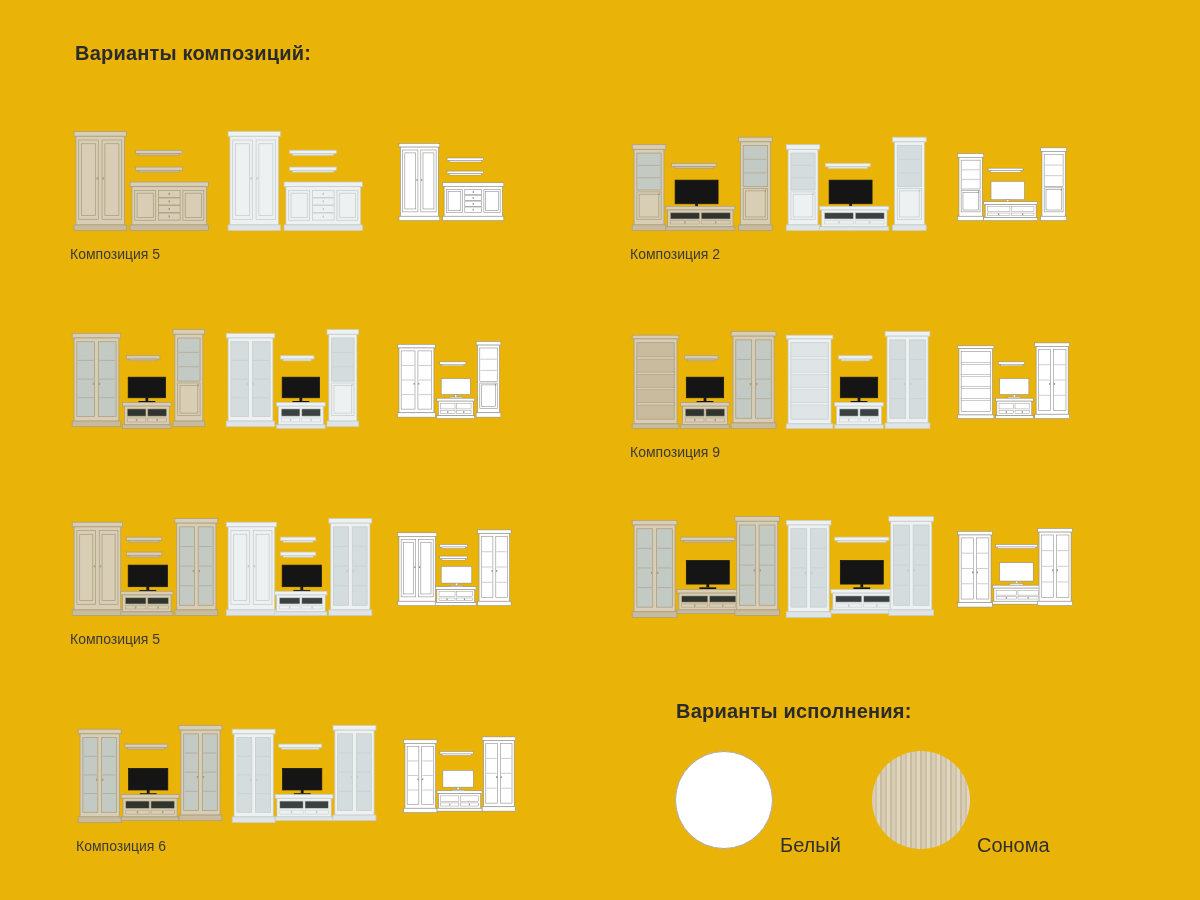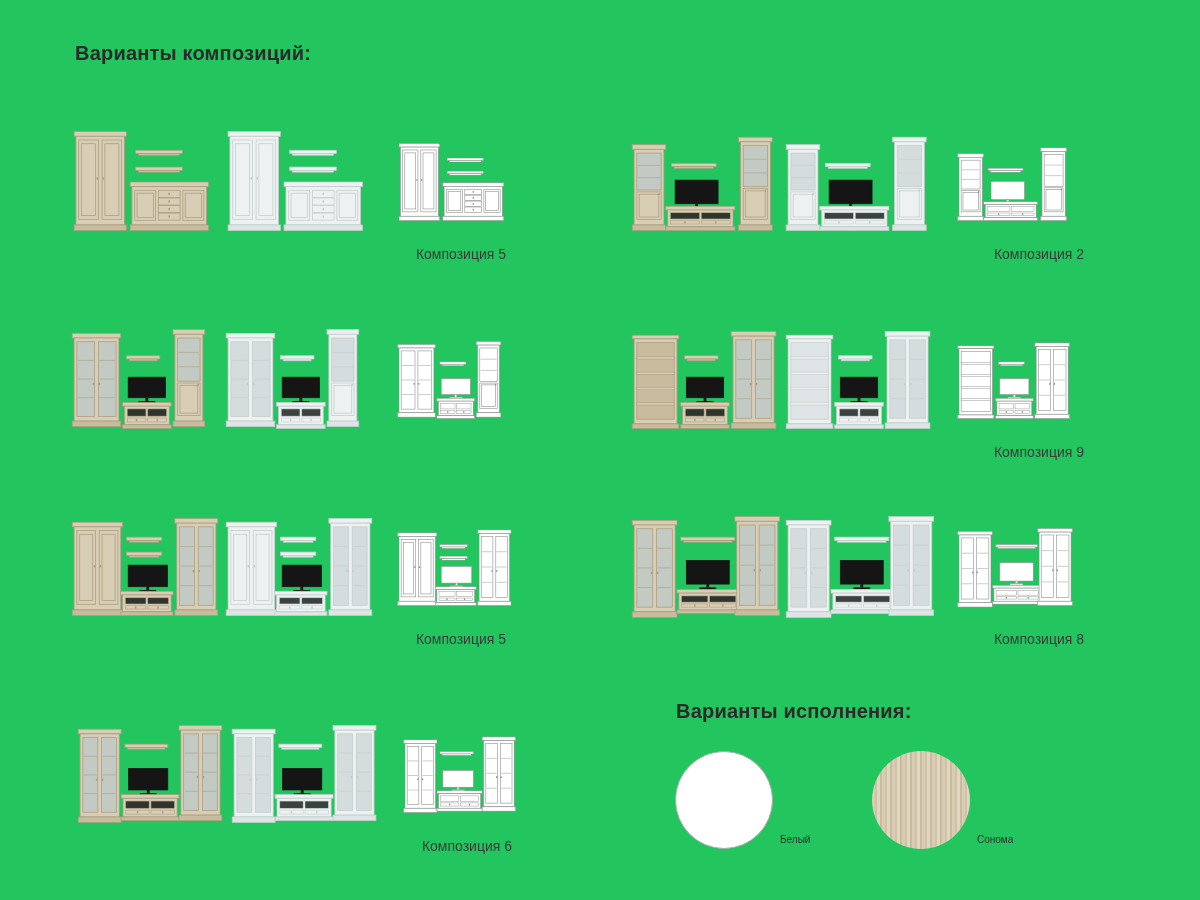--- a/index.html
+++ b/index.html
@@ -1,21 +1,21 @@
 <!DOCTYPE html>
 <html><head>
 <meta charset="utf-8">
 <style>
   * { margin: 0; padding: 0; box-sizing: border-box; }
   html, body { background: #ffffff; }
   .page {
     position: relative;
     width: 1200px;
     height: 900px;
-    background: #22c55e;
+    background: #eab308;
     overflow: hidden;
     font-family: "Liberation Sans", sans-serif;
     color: #2e2e2e;
   }
   .section-title {
     position: absolute;
     font-size: 20px;
     font-weight: bold;
     letter-spacing: 0.2px;
     color: #2b2b2b;
@@ -24,33 +24,32 @@
   #finishes-title { left: 676px; top: 700px; }
 
   .comp-group { position: absolute; width: 460px; height: 150px; }
   .thumbs { display: flex; align-items: flex-end; height: 118px; gap: 4px; }
   .thumb-slot { width: 150px; height: 114px; display: flex; align-items: flex-end; justify-content: center; }
   .thumb-slot svg { display: block; }
   .caption {
     margin-top: 8px;
     font-size: 14px;
     color: #3a3a3a;
-    text-align: right;
   }
   .comp-group.col0 .caption { padding-right: 24px; }
   .comp-group.col1 .caption { padding-right: 6px; margin-top: 8px; }
 
   .finish { position: absolute; }
   .swatch {
     width: 98px; height: 98px;
     border-radius: 50%;
   }
   .finish-label {
     position: absolute;
-    font-size: 10px;
+    font-size: 20px;
     color: #2f2f2f;
     white-space: nowrap;
   }
 </style>
 </head>
 <body>
 
 <div class="page">
 
   <div id="compositions-title" class="section-title">Варианты композиций:</div>
@@ -816,21 +815,20 @@
                 <line x1="139.0" y1="36.5" x2="154.0" y2="36.5" stroke="#8c8c8c" stroke-width="0.6"></line>
                 <line x1="139.0" y1="58.0" x2="154.0" y2="58.0" stroke="#8c8c8c" stroke-width="0.6"></line>
                 <line x1="139.0" y1="79.5" x2="154.0" y2="79.5" stroke="#8c8c8c" stroke-width="0.6"></line>
                 <rect x="112.0" y="106.0" width="48.0" height="6.0" fill="#ffffff" stroke="#8c8c8c" stroke-width="0.8"></rect>
                 <rect x="132.0" y="62.3" width="1.6" height="2.4" fill="#8c8c8c" stroke="none"></rect>
                 <rect x="138.4" y="62.3" width="1.6" height="2.4" fill="#8c8c8c" stroke="none"></rect>
               </g>
             </svg>
           </div>
     </div>
-    <div class="caption">Композиция 8</div>
   </div>
 
   <div class="comp-group col0" style="left: 76px; top: 712px;">
     <div class="thumbs">
       <div class="thumb-slot">
             <svg viewBox="0 0 160 120" width="150" height="112" xmlns="http://www.w3.org/2000/svg">
               <g>
                 <rect x="2.0" y="12.0" width="46.0" height="5.0" fill="#d8ceb5" stroke="#ab9d7f" stroke-width="0.8"></rect>
                 <rect x="4.0" y="17.0" width="42.0" height="89.0" fill="#d8ceb5" stroke="#ab9d7f" stroke-width="0.8"></rect>
                 <rect x="7.0" y="21.0" width="16.0" height="80.0" fill="#c3cac3" stroke="#ab9d7f" stroke-width="0.8"></rect>

